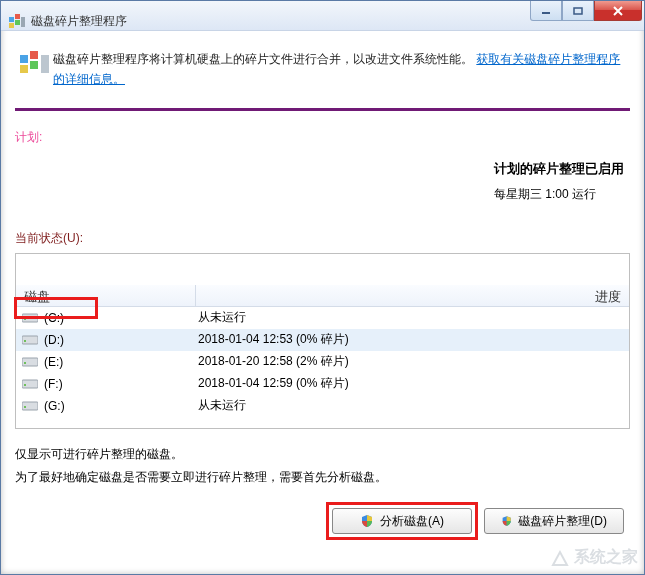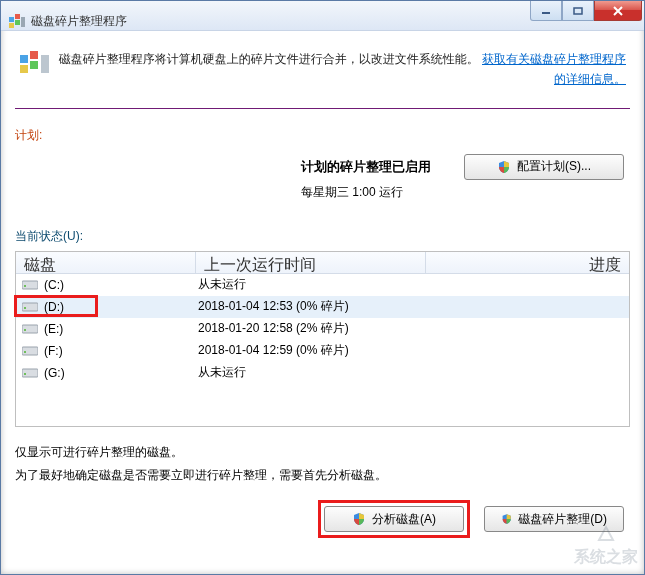--- a/index.html
+++ b/index.html
@@ -62,31 +62,30 @@
     padding: 10px 14px 14px 14px;
     display: flex;
     flex-direction: column;
     position: relative;
   }
   .intro {
     display: flex;
     align-items: flex-start;
     gap: 2px;
     padding: 8px 4px 18px 4px;
-    border-bottom: 1px solid #701a75;
-    text-align: right;
+    border-bottom: 3px solid #701a75;
   }
   .intro-icon {
     width: 32px; height: 32px; flex: none;
   }
   .intro-text { line-height: 1.7; color: #222; }
   .intro-text a { color: #0066cc; text-decoration: underline; cursor: pointer; }
   .section-label {
     padding: 18px 0 0 0;
-    color: #c2410c;
+    color: #ec4899;
   }
   .plan-block {
     display: flex;
     justify-content: flex-end;
     align-items: flex-start;
     padding: 10px 6px 22px 24px;
     gap: 33px;
   }
   .plan-lines { line-height: 2.0; }
   .plan-lines .plan-title { font-weight: bold; font-size: 13px; }
@@ -98,34 +97,35 @@
     height: 26px;
     padding: 0 16px;
     border: 1px solid #888;
     border-radius: 3px;
     background: linear-gradient(#fdfdfd, #e6e6e6);
     font-size: 12px;
     cursor: pointer;
     white-space: nowrap;
   }
   .btn .shield { width: 14px; height: 14px; }
-  .status-label { padding: 2px 0 6px 0; color: #0c4a6e; }
+  .status-label { padding: 2px 0 6px 0; color: #7f1d1d; }
   
   .table {
     border: 1px solid #bfbfbf;
     background: #fff;
     height: 176px;
   }
   .thead {
     display: flex;
     height: 22px;
     background: linear-gradient(#fafcff, #eef3fb);
     border-bottom: 1px solid #d4dce8;
-    font-size: 16px;
+    font-size: 13px;
     color: #333;
+    margin-top: 31px;
   }
   .th {
     border-right: 1px solid #d4dce8;
     padding: 3px 8px;
   }
   .col-disk { width: 180px; }
   .col-last { width: 230px; }
   .col-prog { flex: 1; border-right: none; text-align: right; }
   .tbody { }
   .row {
@@ -154,38 +154,37 @@
     pointer-events: none;
   }
   .footnote {
     padding: 14px 0 0 0;
     line-height: 1.9;
     color: #000000;
   }
   .action-row {
     display: flex;
     justify-content: flex-end;
-    gap: 20px;
+    gap: 12px;
     padding: 20px 6px 8px 0;
     position: relative;
   }
   .action-row .btn { width: 140px; }
   .watermark {
     position: absolute;
     right: 6px;
     bottom: 6px;
     opacity: 0.22;
     display: flex;
     align-items: center;
     gap: 4px;
     font-size: 16px;
     color: #5a6b7d;
     font-weight: bold;
     pointer-events: none;
-    flex-direction: column;
   }
 </style>
 </head>
 <body>
 
 <div class="window">
 
   <div class="titlebar">
     <svg class="icon16" viewBox="0 0 16 16">
       <rect x="0" y="3" width="5" height="5" fill="#4aa3e6"></rect>
@@ -230,37 +229,27 @@
       </div>
     </div>
 
     <div class="section-label">计划:</div>
 
     <div class="plan-block">
       <div class="plan-lines">
         <div class="plan-title">计划的碎片整理已启用</div>
         <div>每星期三 1:00 运行</div>
       </div>
-      <button class="btn" style="width:160px;">
-        <svg class="shield" viewBox="0 0 14 14">
-          <path d="M7 1 L12 3 V7 C12 10 9.5 12.5 7 13 C4.5 12.5 2 10 2 7 V3 Z" fill="#3b8be0"></path>
-          <path d="M7 1 L12 3 V7 L7 7 Z" fill="#e6c63b"></path>
-          <path d="M7 7 L7 13 C4.5 12.5 2 10 2 7 Z" fill="#d94a3e"></path>
-          <path d="M7 7 L12 7 C12 10 9.5 12.5 7 13 Z" fill="#58b858"></path>
-        </svg>
-        <span>配置计划(S)...</span>
-      </button>
     </div>
 
     <div class="status-label">当前状态(U):</div>
 
     <div class="table" style="position:relative;">
       <div class="thead">
         <div class="th col-disk">磁盘</div>
-        <div class="th col-last">上一次运行时间</div>
         <div class="th col-prog">进度</div>
       </div>
       <div class="tbody" id="disk-rows">
           <div class="row">
             <div class="cell-disk">
               <svg class="drive-icon" viewBox="0 0 16 12">
                 <rect x="0" y="2" width="16" height="8" rx="1" fill="#d9dde2" stroke="#9aa3ac"></rect>
                 <rect x="2" y="6" width="2" height="2" fill="#6fbf5c"></rect>
               </svg>
               <span>(C:)</span>

